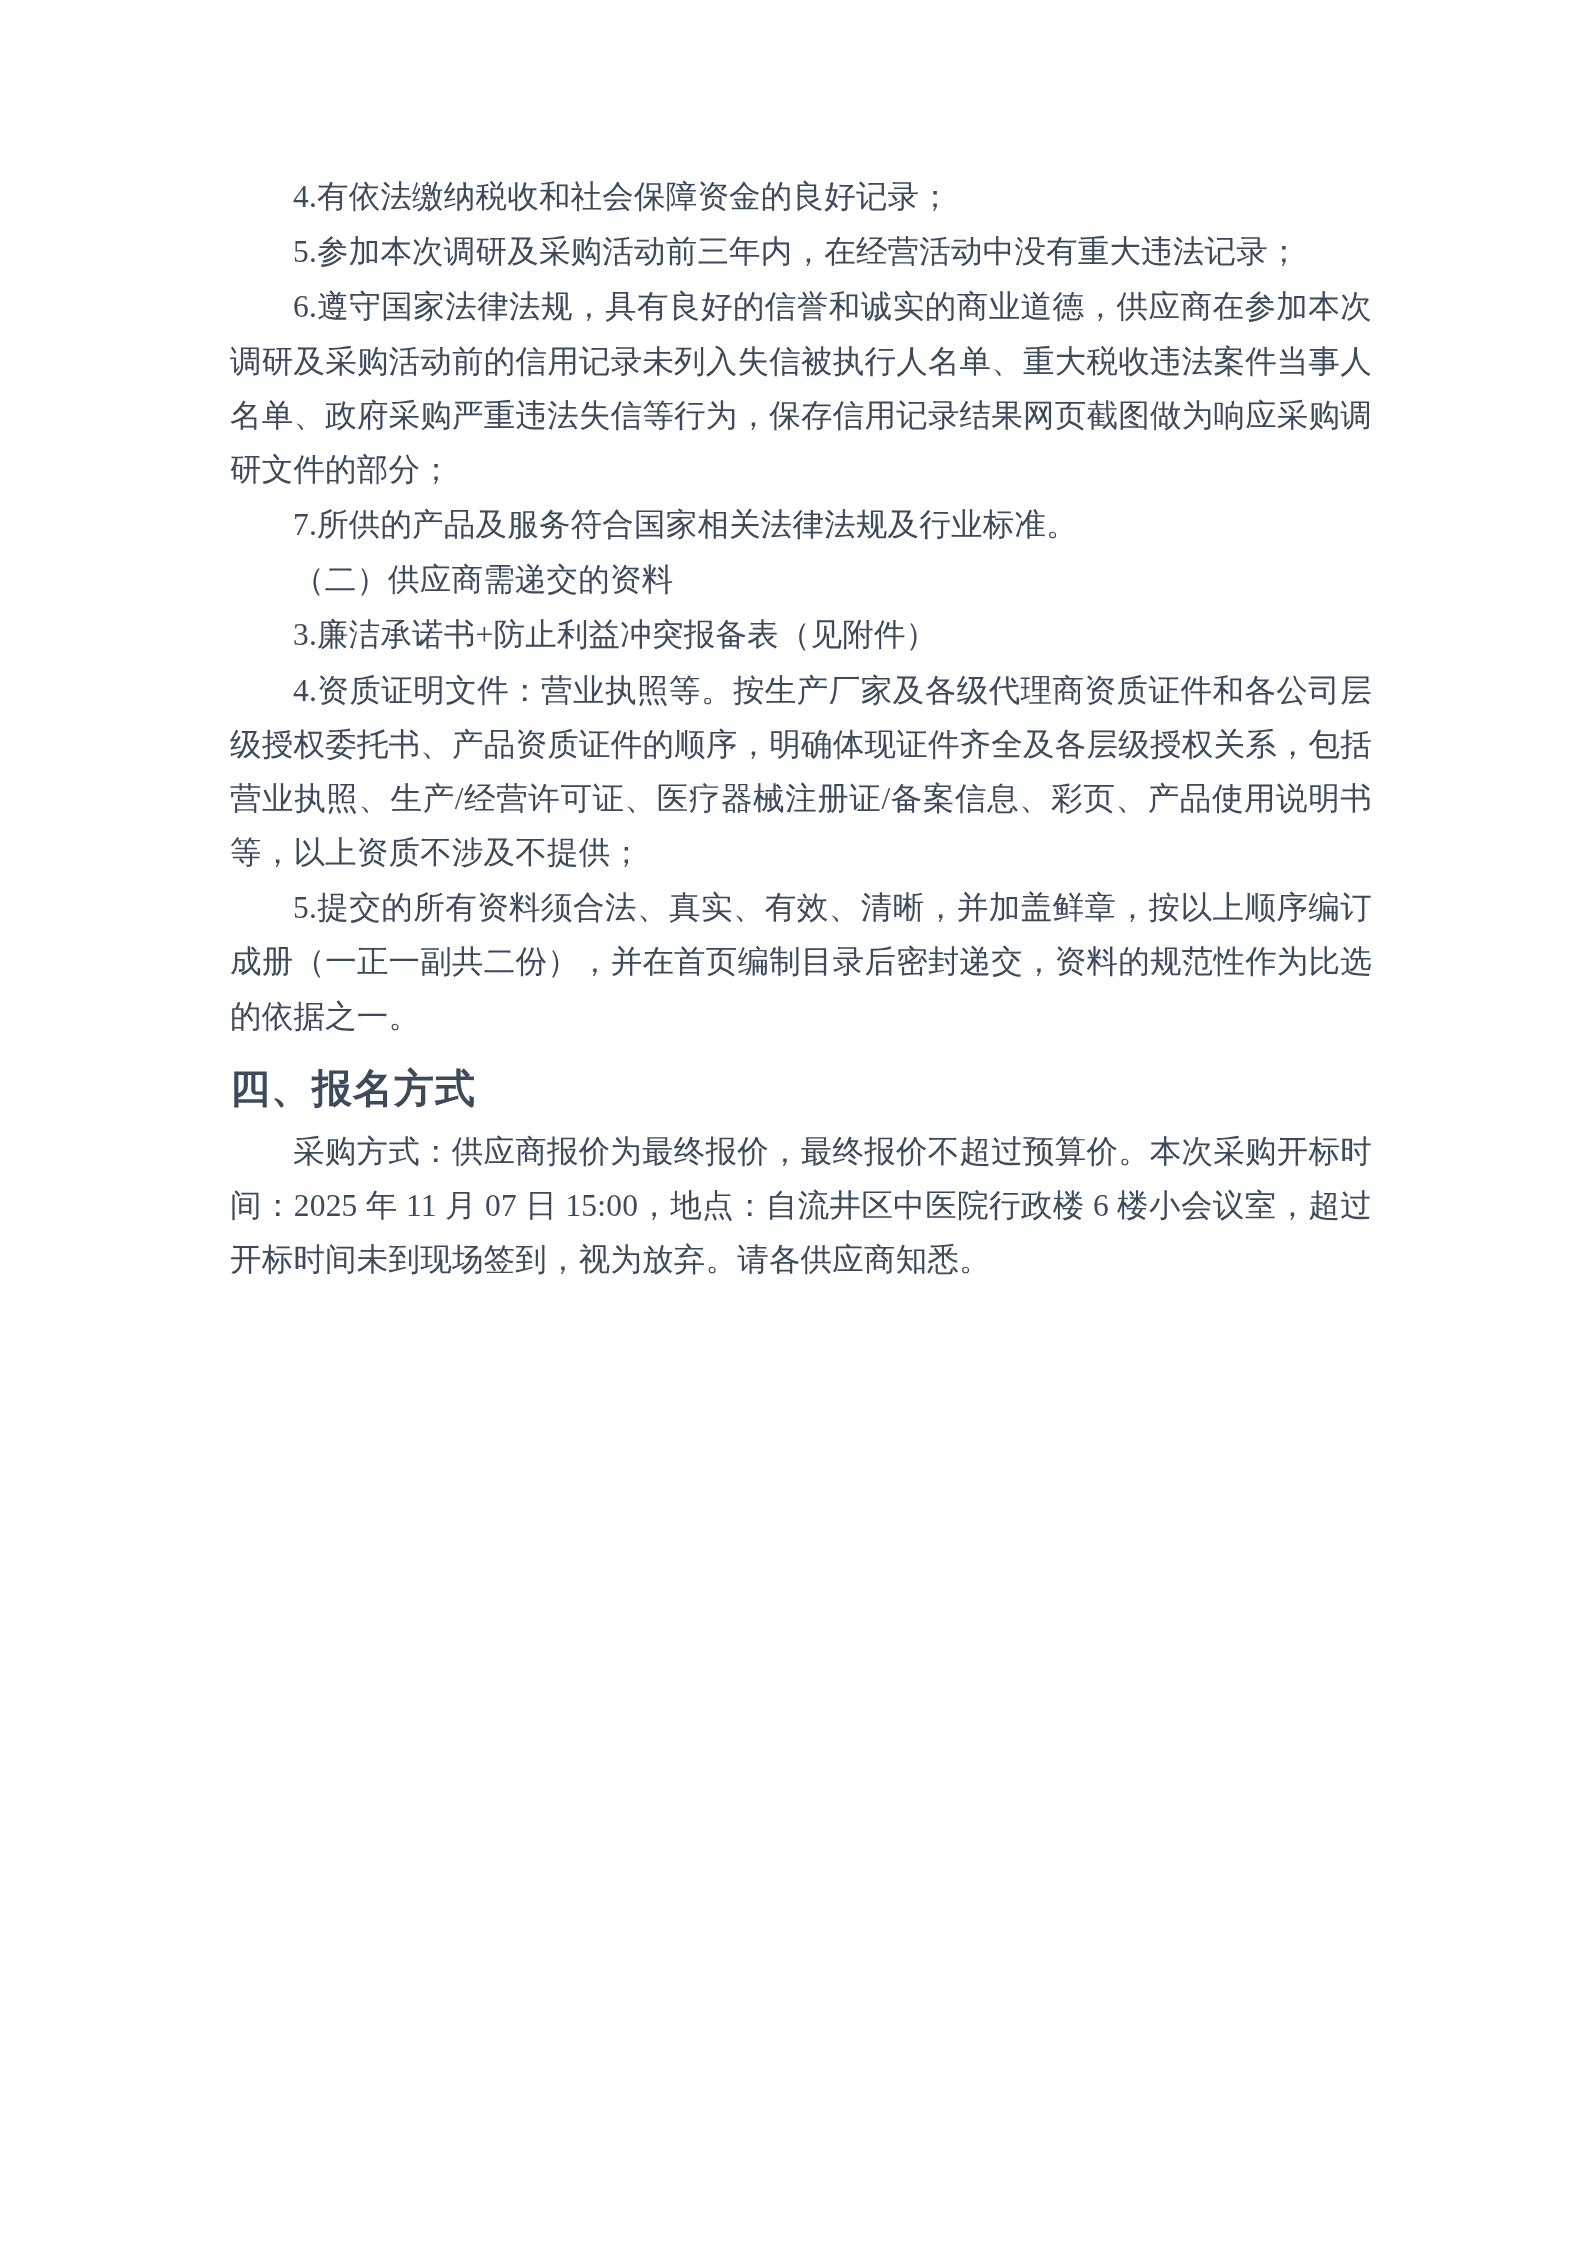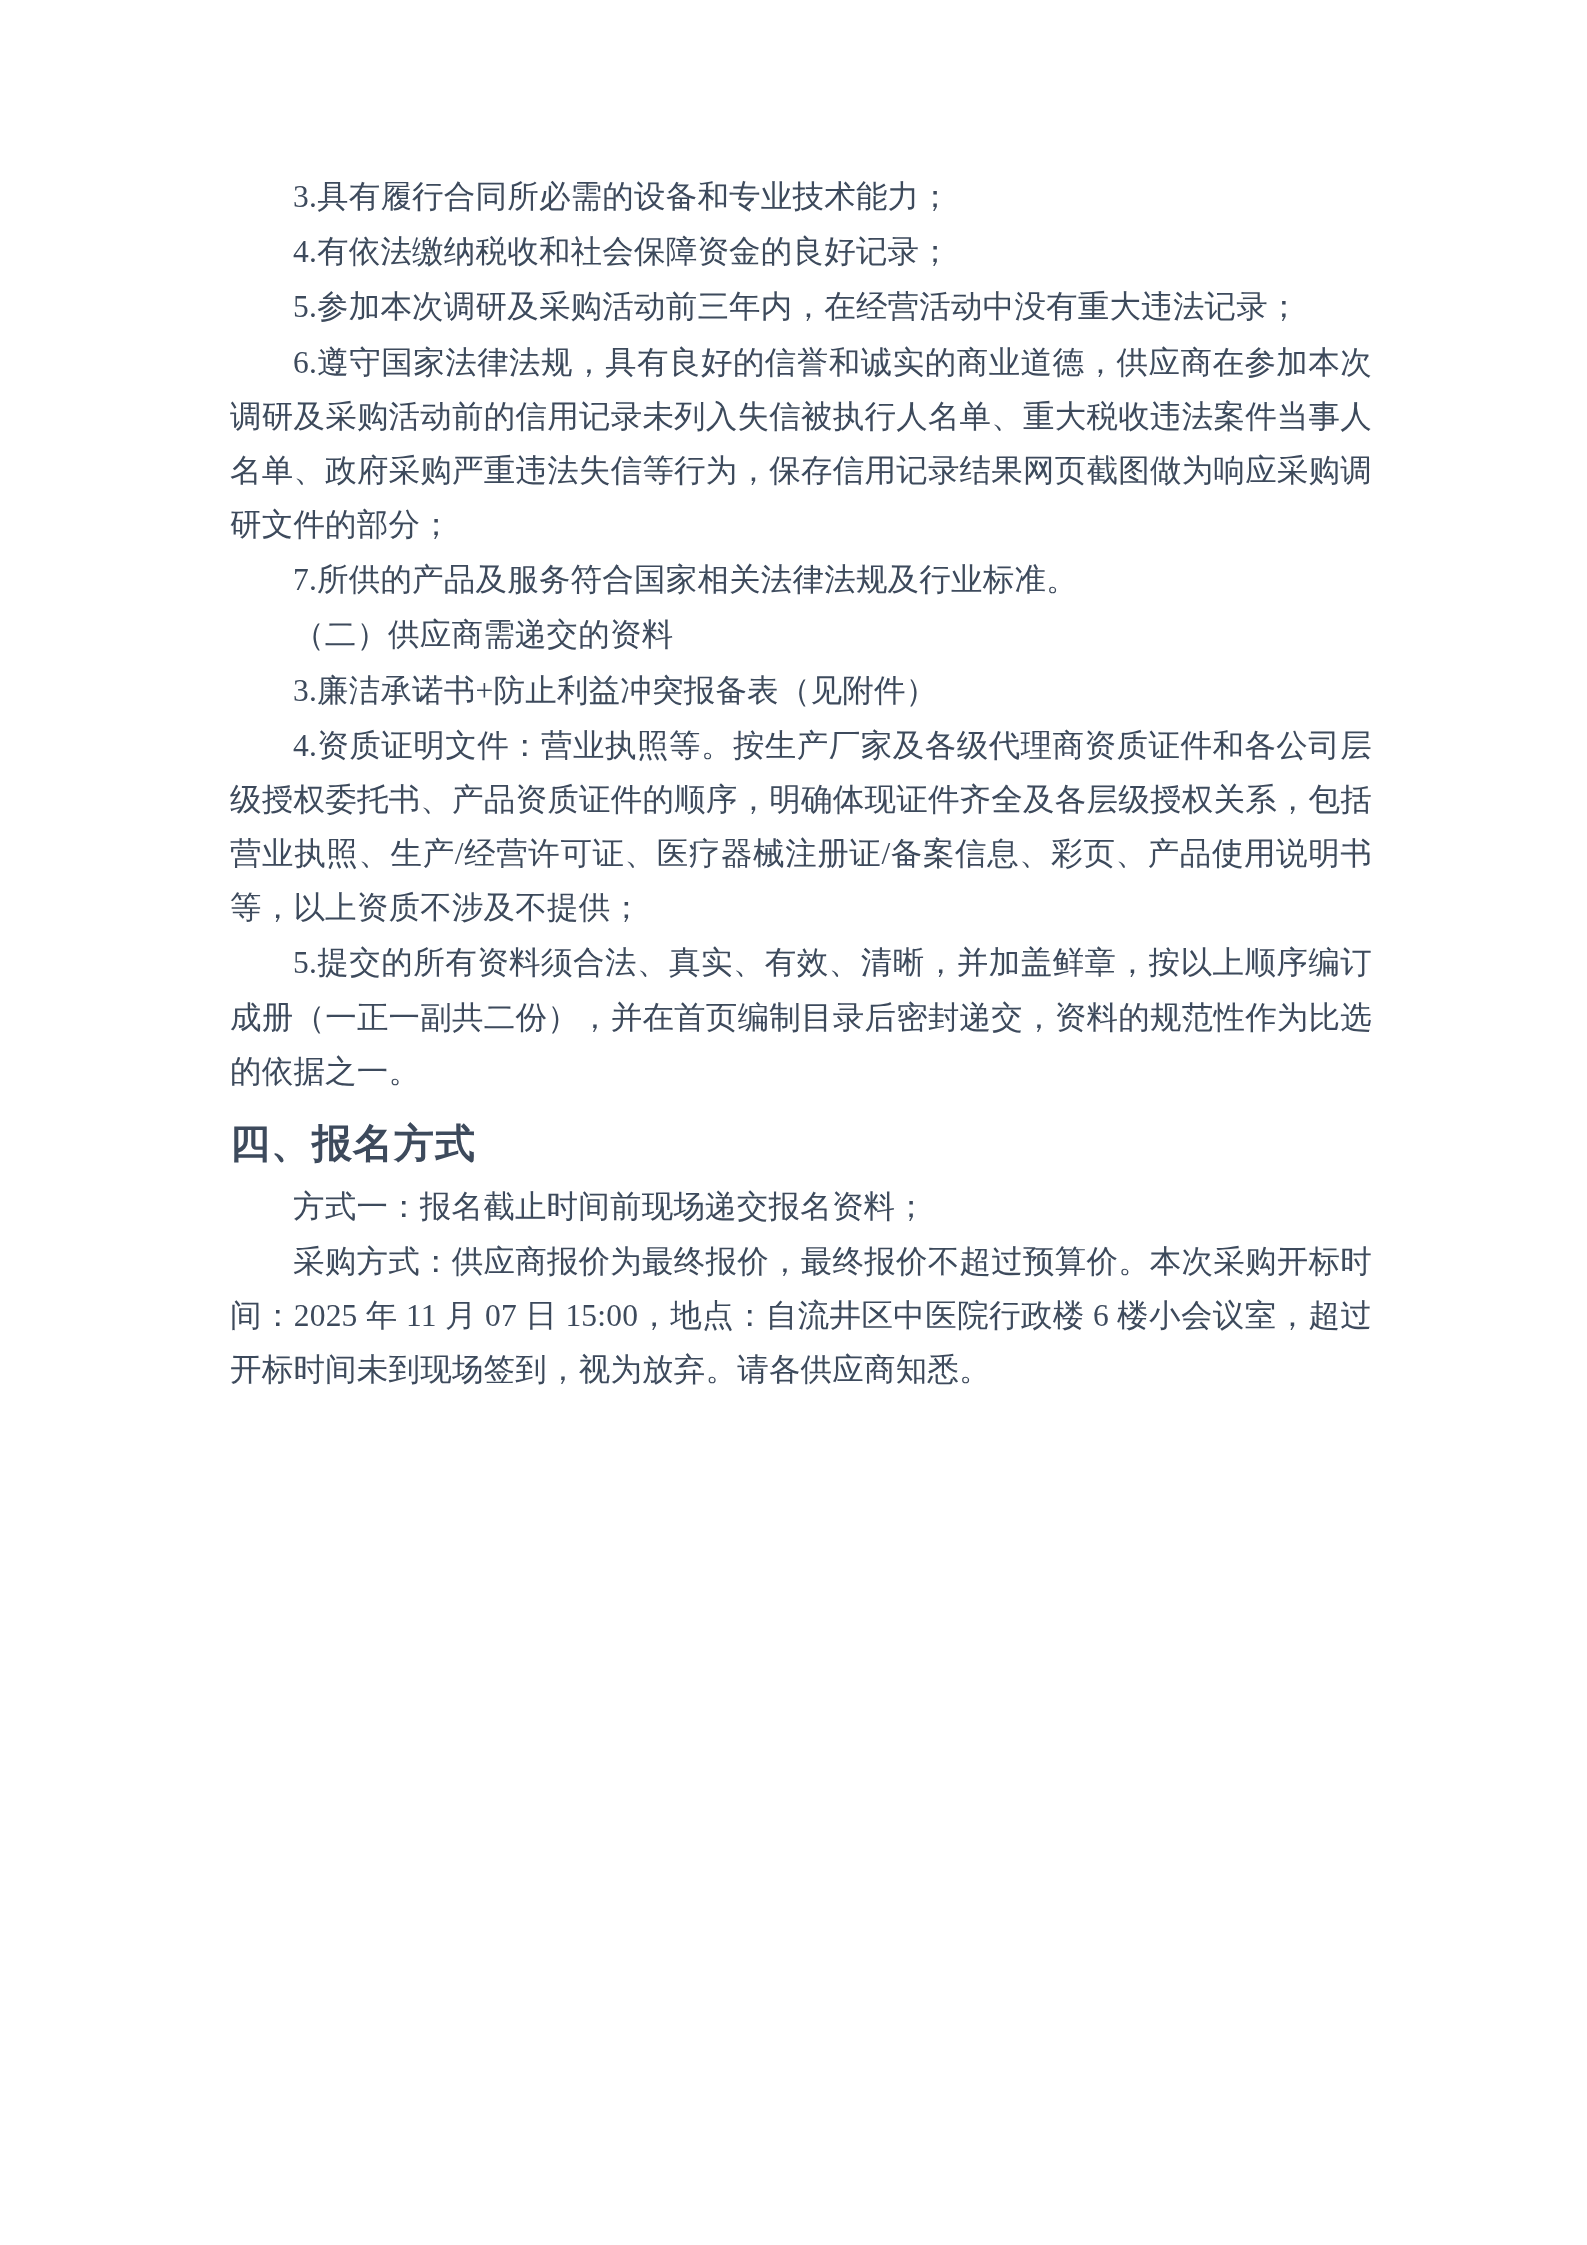--- a/index.html
+++ b/index.html
@@ -43,29 +43,27 @@
     margin: 10px 0 2px 0;
     letter-spacing: 1px;
   }
 </style>
 </head>
 <body>
 
 <div class="page">
   <div class="doc-body">
 
-    <p class="indent">3.具有履行合同所必需的设备和专业技术能力；</p>
     <p class="indent">4.有依法缴纳税收和社会保障资金的良好记录；</p>
     <p class="indent">5.参加本次调研及采购活动前三年内，在经营活动中没有重大违法记录；</p>
     <p class="indent">6.遵守国家法律法规，具有良好的信誉和诚实的商业道德，供应商在参加本次调研及采购活动前的信用记录未列入失信被执行人名单、重大税收违法案件当事人名单、政府采购严重违法失信等行为，保存信用记录结果网页截图做为响应采购调研文件的部分；</p>
     <p class="indent">7.所供的产品及服务符合国家相关法律法规及行业标准。</p>
     <p class="indent">（二）供应商需递交的资料</p>
     <p class="indent">3.廉洁承诺书+防止利益冲突报备表（见附件）</p>
     <p class="indent">4.资质证明文件：营业执照等。按生产厂家及各级代理商资质证件和各公司层级授权委托书、产品资质证件的顺序，明确体现证件齐全及各层级授权关系，包括营业执照、生产/经营许可证、医疗器械注册证/备案信息、彩页、产品使用说明书等，以上资质不涉及不提供；</p>
     <p class="indent">5.提交的所有资料须合法、真实、有效、清晰，并加盖鲜章，按以上顺序编订成册（一正一副共二份），并在首页编制目录后密封递交，资料的规范性作为比选的依据之一。</p>
 
     <p class="heading">四、报名方式</p>
 
-    <p class="indent">方式一：报名截止时间前现场递交报名资料；</p>
     <p class="indent">采购方式：供应商报价为最终报价，最终报价不超过预算价。本次采购开标时间：2025 年 11 月 07 日 15:00，地点：自流井区中医院行政楼 6 楼小会议室，超过开标时间未到现场签到，视为放弃。请各供应商知悉。</p>
 
   </div>
 </div>
 
 </body></html>

